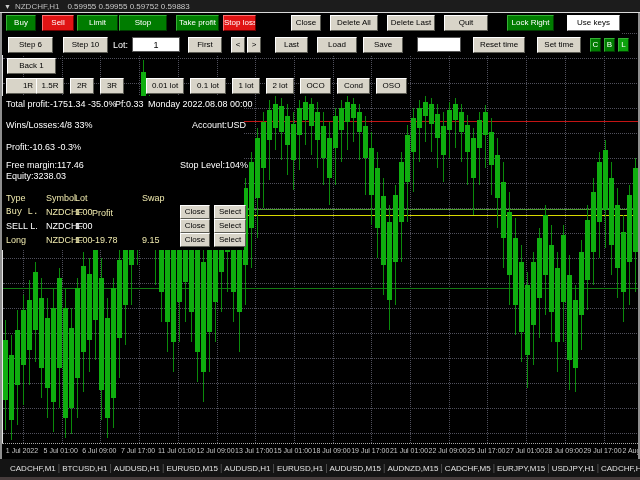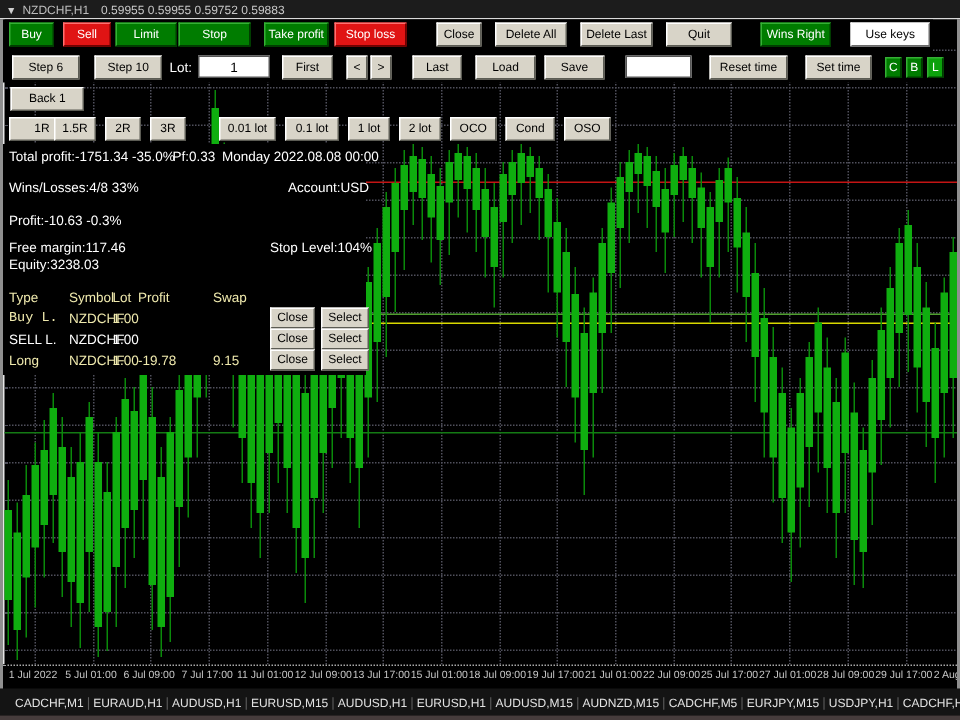--- a/index.html
+++ b/index.html
@@ -325,26 +325,26 @@
       <div class="xlab" style="left: 639.2px;">2 Aug 01:00</div>
     </div>
 
   <div id="strip12" class="abs"></div>
 
   <div class="btn green" style="left:6px;top:15px;width:30px;">Buy</div>
   <div class="btn red" style="left:42px;top:15px;width:32px;">Sell</div>
   <div class="btn green" style="left:77px;top:15px;width:41px;">Limit</div>
   <div class="btn green" style="left:119px;top:15px;width:48px;">Stop</div>
   <div class="btn green" style="left:176px;top:15px;width:43px;">Take profit</div>
-  <div class="btn red" style="left:223px;top:15px;width:48px;">Stop loss</div>
+  <div class="btn red" style="left:223px;top:15px;width:33px;">Stop loss</div>
   <div class="btn raised" style="left:291px;top:15px;width:30px;">Close</div>
   <div class="btn raised" style="left:330px;top:15px;width:48px;">Delete All</div>
   <div class="btn raised" style="left:387px;top:15px;width:48px;">Delete Last</div>
   <div class="btn raised" style="left:444px;top:15px;width:44px;">Quit</div>
-  <div class="btn green" style="left:507px;top:15px;width:47px;">Wins Right</div>
+  <div class="btn green" style="left:507px;top:15px;width:47px;">Lock Right</div>
   <div class="btn whitebtn" style="left:567px;top:15px;width:53px;">Use keys</div>
 
   <div class="btn raised" style="left:8px;top:37px;width:45px;">Step 6</div>
   <div class="btn raised" style="left:63px;top:37px;width:45px;">Step 10</div>
   <div class="lbl" style="left:113px;top:40px;">Lot:</div>
   <input class="field" style="left: 132px; top: 37px; width: 48px;" value="1">
   <div class="btn raised" style="left:188px;top:37px;width:34px;">First</div>
   <div class="btn raised" style="left:231px;top:37px;width:14px;">&lt;</div>
   <div class="btn raised" style="left:247px;top:37px;width:14px;">&gt;</div>
   <div class="btn raised" style="left:275px;top:37px;width:33px;">Last</div>
@@ -378,21 +378,21 @@
   <div class="itx" style="left:6px;top:120px;">Wins/Losses:4/8 33%</div>
   <div class="itx" style="left:192px;top:120px;">Account:USD</div>
   <div class="itx" style="left:6px;top:142px;">Profit:-10.63 -0.3%</div>
   <div class="itx" style="left:6px;top:160px;">Free margin:117.46</div>
   <div class="itx" style="left:180px;top:160px;">Stop Level:104%</div>
   <div class="itx" style="left:6px;top:171px;">Equity:3238.03</div>
 
   <div class="itx ytx" style="left:6px;top:193px;">Type</div>
   <div class="itx ytx" style="left:46px;top:193px;">Symbol</div>
   <div class="itx ytx" style="left:75px;top:193px;">Lot</div>
-  <div class="itx ytx" style="left:92px;top:193px;">Profit</div>
+  <div class="itx ytx" style="left:92px;top:208px;">Profit</div>
   <div class="itx ytx" style="left:142px;top:193px;">Swap</div>
 
   <div>
     <div class="itx ytx" style="left:6px;top:207px;font-family:Liberation Mono, monospace;">Buy L.</div>
     <div class="itx ytx" style="left:46px;top:207px;">NZDCHF</div>
     <div class="itx ytx" style="left:75px;top:207px;">1.00</div>
     <div class="btn raised" style="left:180px;top:205px;width:30px;height:14px;line-height:11px;">Close</div>
     <div class="btn raised" style="left:214px;top:205px;width:32px;height:14px;line-height:11px;">Select</div>
   </div>
 
@@ -410,21 +410,21 @@
     <div class="itx ytx" style="left:75px;top:235px;">1.00</div>
     <div class="itx ytx" style="left:92px;top:235px;">-19.78</div>
     <div class="itx ytx" style="left:142px;top:235px;">9.15</div>
     <div class="btn raised" style="left:180px;top:233px;width:30px;height:14px;line-height:11px;">Close</div>
     <div class="btn raised" style="left:214px;top:233px;width:32px;height:14px;line-height:11px;">Select</div>
   </div>
 
   <div id="tabs" class="abs">
       <span class="tab">CADCHF,M1</span>
       <span class="tabsep">|</span>
-      <span class="tab">EURAUD,H1</span>
+      <span class="tab">BTCUSD,H1</span>
       <span class="tabsep">|</span>
       <span class="tab">AUDUSD,H1</span>
       <span class="tabsep">|</span>
       <span class="tab">EURUSD,M15</span>
       <span class="tabsep">|</span>
       <span class="tab">AUDUSD,H1</span>
       <span class="tabsep">|</span>
       <span class="tab">EURUSD,H1</span>
       <span class="tabsep">|</span>
       <span class="tab">AUDUSD,M15</span>

